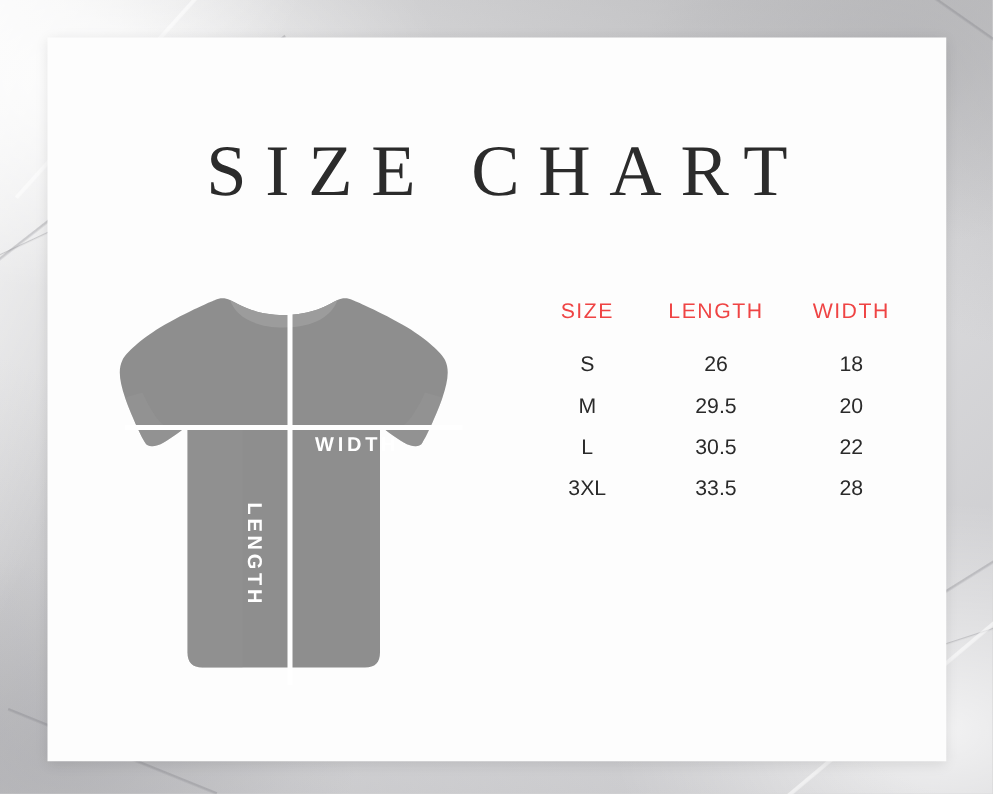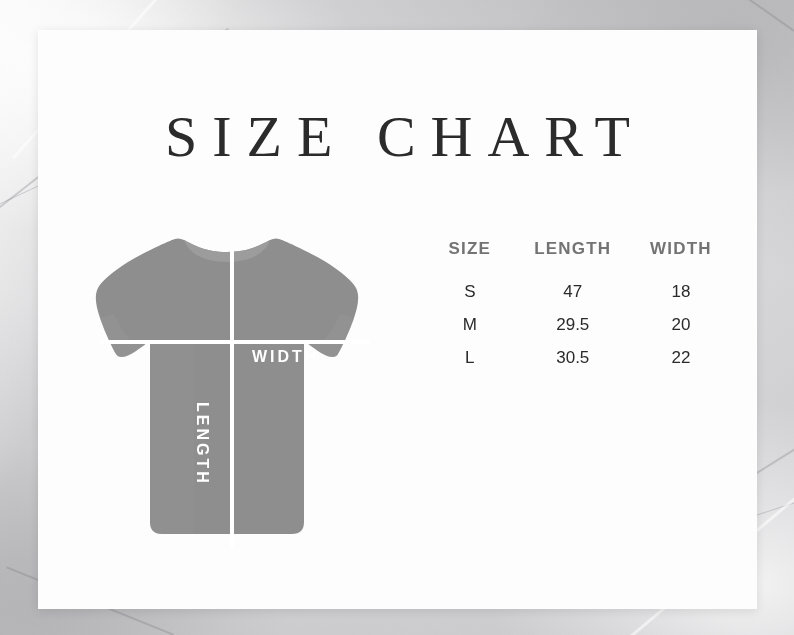--- a/index.html
+++ b/index.html
@@ -96,25 +96,25 @@
     position: absolute;
     left: 385px;
     top: 208px;
     width: 310px;
     border-collapse: collapse;
     font-family: "Liberation Sans", sans-serif;
     color: #222;
   }
   .size-table th {
     font-size: 17px;
-    font-weight: 700;
+    font-weight: 400;
     letter-spacing: 1.2px;
     padding-bottom: 16px;
     text-align: center;
-    color: #737373;
+    color: #ef4444;
   }
   .size-table td {
     font-size: 17px;
     font-weight: 400;
     text-align: center;
     padding: 6.5px 0;
     color: #2a2a2a;
   }
   .size-table th.col-size, .size-table td.col-size { width: 94px; }
   .size-table th.col-length, .size-table td.col-length { width: 112px; }
@@ -182,29 +182,34 @@
     <thead>
       <tr>
         <th class="col-size">SIZE</th>
         <th class="col-length">LENGTH</th>
         <th class="col-width">WIDTH</th>
       </tr>
     </thead>
     <tbody>
       <tr>
         <td class="col-size">S</td>
-        <td class="col-length">47</td>
+        <td class="col-length">26</td>
         <td class="col-width">18</td>
       </tr>
       <tr>
         <td class="col-size">M</td>
         <td class="col-length">29.5</td>
         <td class="col-width">20</td>
       </tr>
       <tr>
         <td class="col-size">L</td>
         <td class="col-length">30.5</td>
         <td class="col-width">22</td>
       </tr>
+      <tr>
+        <td class="col-size">3XL</td>
+        <td class="col-length">33.5</td>
+        <td class="col-width">28</td>
+      </tr>
     </tbody>
   </table>
 
 </div>
 
 </body></html>

